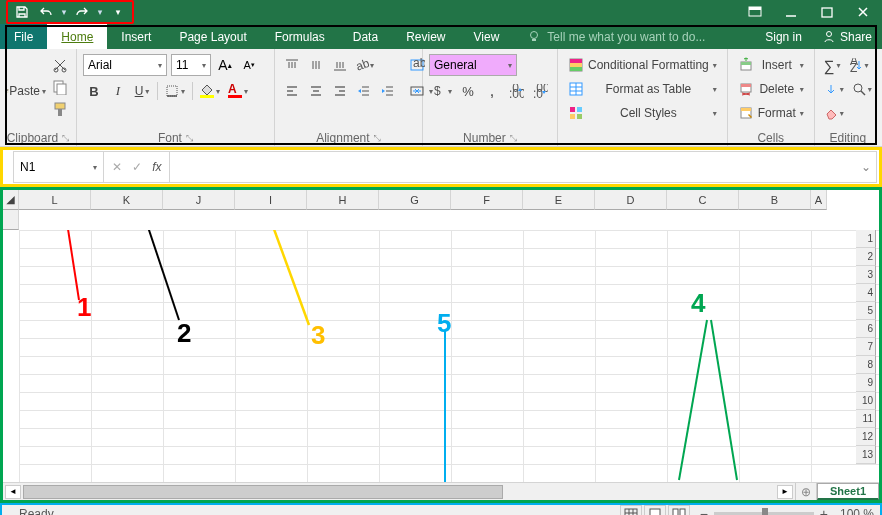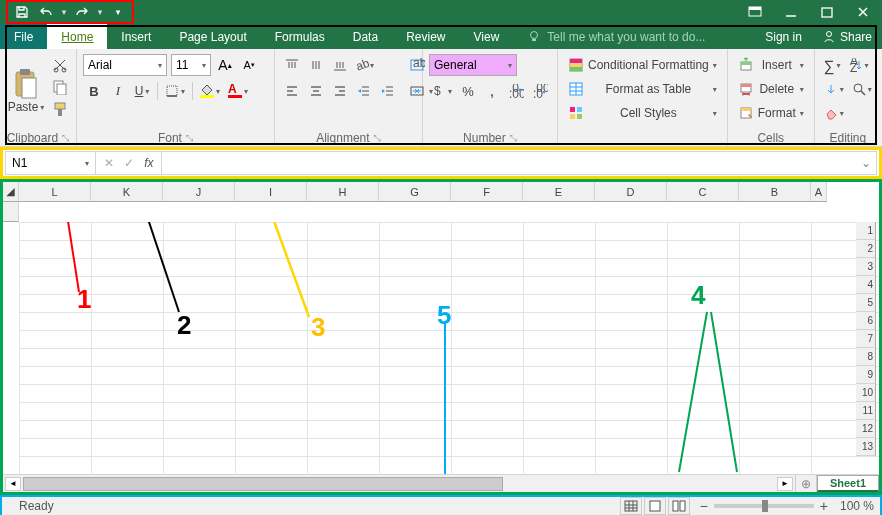--- a/index.html
+++ b/index.html
@@ -26,21 +26,21 @@
 
 .ribbon { height:98px; background:#f1f1f1; border-bottom:1px solid #d4d4d4; display:flex; position:relative; }
 .ribbon-outline { position:absolute; left:5px; right:5px; top:-24px; height:120px; border:2px solid #000; pointer-events:none; }
 .rgroup { display:flex; flex-direction:column; border-right:1px solid #d4d4d4; padding:3px 6px 0 6px; }
 .rgroup-body { flex:1; display:flex; }
 .rgroup-label { height:16px; display:flex; align-items:center; justify-content:center; font-size:10px; color:#666; gap:4px; }
 .dlaunch { font-size:9px; color:#888; cursor:pointer; }
 
 
 .clip-body { display:flex; gap:4px; }
-.paste { display:flex; flex-direction:column; align-items:center; justify-content:center; width:40px; cursor:pointer; }
+.paste { display:flex; flex-direction:row; align-items:center; justify-content:center; width:40px; cursor:pointer; }
 .paste-icon { width:28px; height:32px; }
 .paste-label { font-size:11px; color:#444; display:flex; align-items:center; gap:2px; }
 .clip-small { display:flex; flex-direction:column; gap:4px; padding-top:4px; }
 .clip-small-btn { width:20px; height:18px; display:flex; align-items:center; justify-content:center; cursor:pointer; }
 
 
 .font-body { display:flex; flex-direction:column; gap:4px; padding-top:2px; }
 .font-row1 { display:flex; gap:4px; align-items:center; }
 .font-name { width:84px; height:22px; border:1px solid #ababab; background:#fff; display:flex; align-items:center; padding:0 4px; justify-content:space-between; cursor:pointer; }
 .font-size { width:40px; height:22px; border:1px solid #ababab; background:#fff; display:flex; align-items:center; padding:0 4px; justify-content:space-between; cursor:pointer; }
@@ -68,21 +68,21 @@
 .sty-btn { height:22px; display:flex; align-items:center; gap:4px; cursor:pointer; padding:0 4px; font-size:11px; color:#444;justify-content:space-between; }
 
 
 .cells-body { display:flex; flex-direction:column; gap:2px; padding-top:2px; }
 
 
 .edit-body { display:flex; flex-direction:column; gap:2px; padding-top:2px; }
 
 
 .fbar-wrap { border:3px solid #ffd700; padding:1px 2px; }
-.fbar { height:24px; background:#fff; display:flex; align-items:center; border:1px solid #d4d4d4; }
+.fbar { height:32px; background:#fff; display:flex; align-items:center; border:1px solid #d4d4d4;margin-left:8px; }
 .name-box { width:90px; height:100%; border-right:1px solid #d4d4d4; display:flex; align-items:center; padding:0 6px; justify-content:space-between; }
 .fbar-btns { display:flex; align-items:center; height:100%; padding:0 8px; border-right:1px solid #d4d4d4; gap:10px; }
 .fbar-btn { color:#aaa; cursor:pointer; }
 .fbar-input { flex:1; height:100%; padding:0 6px; display:flex; align-items:center; }
 .fbar-expand { width:20px; display:flex; align-items:center; justify-content:center; color:#888; cursor:pointer; }
 
 
 .grid-wrap { border:3px solid #00a651; position:relative; }
 .grid { display:grid; grid-template-columns:16px repeat(11,72px) 16px; background:#fff; }
 .col-hdr { height:20px; border-right:1px solid #d4d4d4; border-bottom:1px solid #aaa; background:#f0f0f0; display:flex; align-items:center; justify-content:center; font-size:11px; color:#444; cursor:pointer; }

